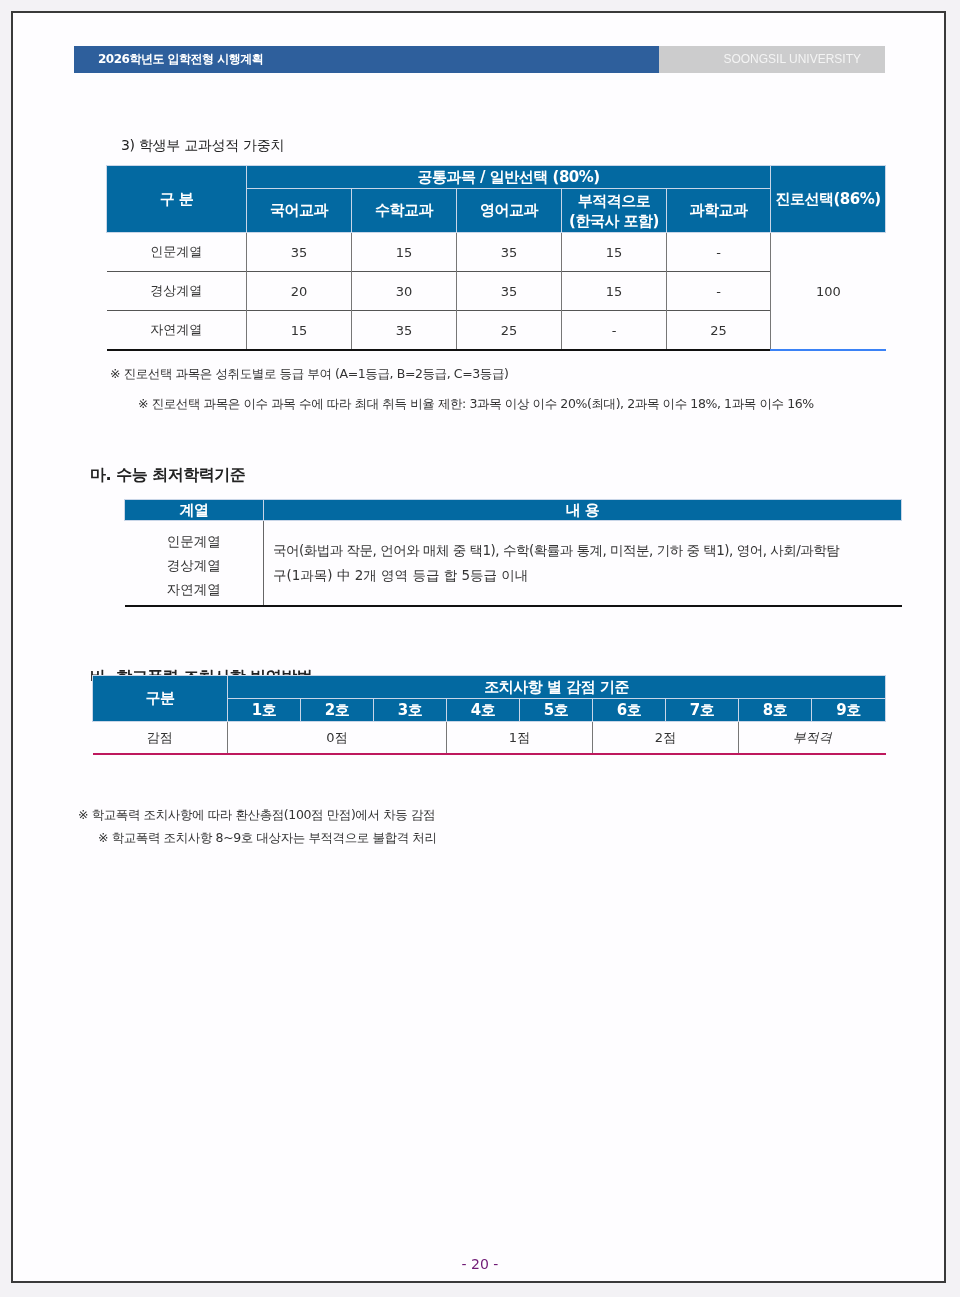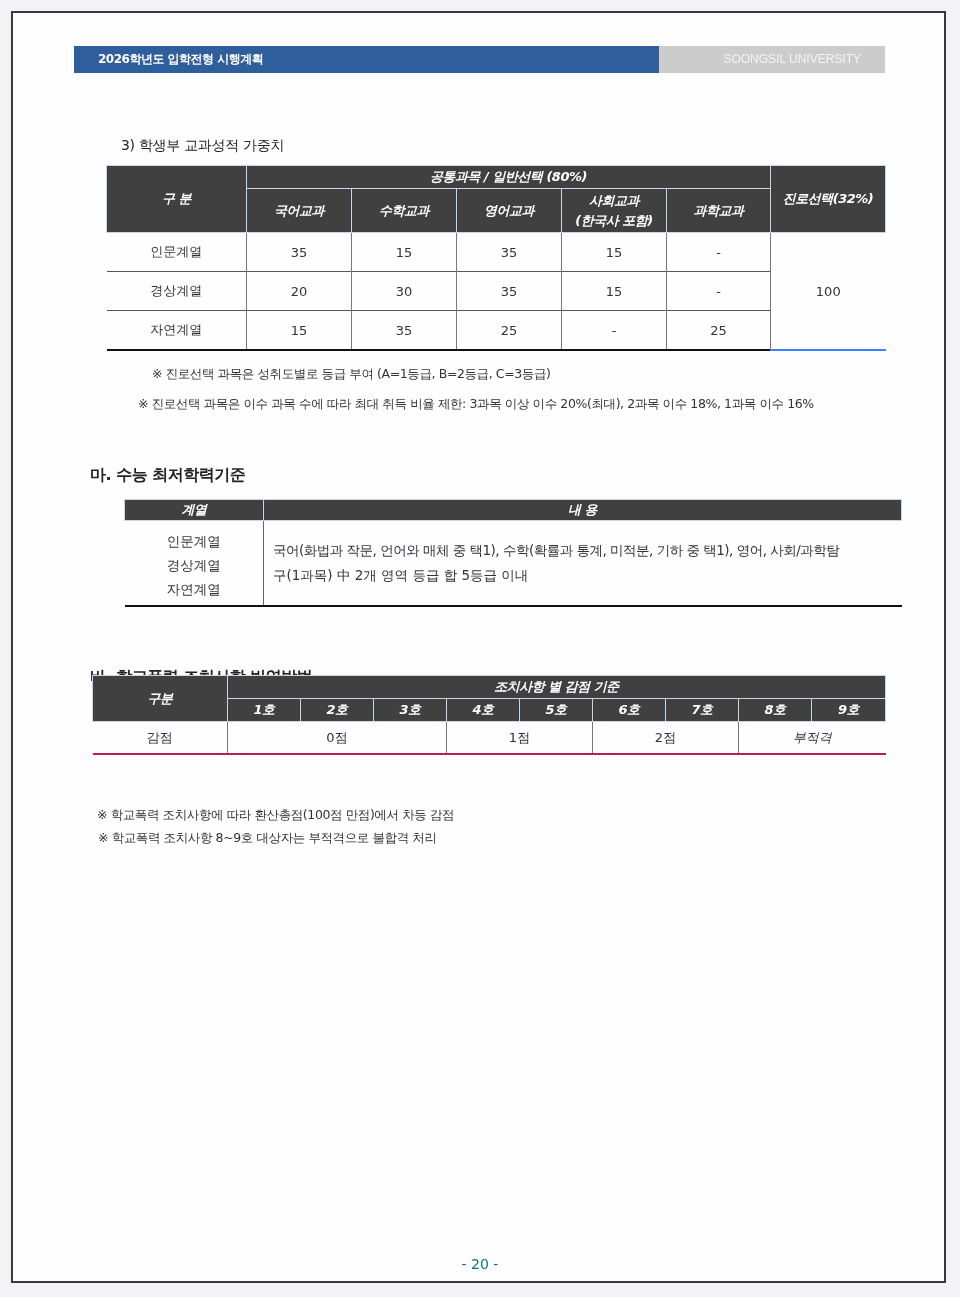--- a/index.html
+++ b/index.html
@@ -18,21 +18,21 @@
   }
   .hdr-gray {
     position:absolute; left:659px; top:46px; width:226px; height:27px;
     background:#cccccd; color:#f4f4f4; font-size:12px; line-height:27px;
     text-align:right; padding-right:24px; box-sizing:border-box;
     font-family:"Liberation Sans",sans-serif; letter-spacing:0px;
   }
   .sub-title { position:absolute; left:121px; top:137px; font-size:14px; letter-spacing:-0.3px; }
   .sec-title { position:absolute; font-size:16px; font-weight:bold; letter-spacing:-0.5px; }
   table { border-collapse:collapse; position:absolute; table-layout:fixed; }
-  th { background:#404040; color:#fff; font-weight:bold; border:1px solid #c9d6e8; padding:0; font-size:13px; letter-spacing:-0.5px;font-style:italic;}
+  th { background:#0369a1; color:#fff; font-weight:bold; border:1px solid #c9d6e8; padding:0; font-size:15px; letter-spacing:-0.5px;}
   td { text-align:center; padding:0; font-size:13px; color:#333; }
 
   
   #t1 { left:106px; top:165px; width:779px; }
   #t1 th { height:22px; }
   #t1 td { height:38px; border-right:1px solid #777; border-top:1px solid #555; }
   #t1 td:last-child { border-right:none; }
   #t1 tbody tr:last-child td { border-bottom:2px solid #111; }
   .note { position:absolute; font-size:12.5px; color:#333; letter-spacing:-0.4px; white-space:nowrap; }
 
@@ -42,21 +42,21 @@
   #t2 td { border-bottom:2px solid #111; font-size:13.5px; }
   #t2 td.cat { border-right:1px solid #666; line-height:24px; padding:8px 0 4px; }
   #t2 td.content { text-align:left; padding-left:9px; line-height:25px; }
 
   
   #t3 { left:92px; top:675px; width:793px; }
   #t3 th { height:22px; }
   #t3 td { height:31px; border-bottom:2px solid #be185d; border-right:1px solid #777; }
   #t3 td:last-child { border-right:none;font-style:italic; }
 
-  .page-num { position:absolute; left:0; width:960px; top:1256px; text-align:center; font-size:14px; color:#0f766e; }
+  .page-num { position:absolute; left:0; width:960px; top:1256px; text-align:center; font-size:14px; color:#701a75; }
 </style>
 </head>
 <body>
 
 <div class="page"></div>
 
 <div class="hdr-blue">2026학년도 입학전형 시행계획</div>
 <div class="hdr-gray">SOONGSIL UNIVERSITY</div>
 
 <div class="sub-title">3) 학생부 교과성적 가중치</div>
@@ -68,28 +68,28 @@
       <col style="width:105px">
       <col style="width:105px">
       <col style="width:105px">
       <col style="width:104px">
       <col style="width:115px">
   </colgroup>
   <thead>
     <tr>
       <th rowspan="2" style="height:66px">구 분</th>
       <th colspan="5">공통과목 / 일반선택 (80%)</th>
-      <th rowspan="2">진로선택(32%)</th>
+      <th rowspan="2">진로선택(86%)</th>
     </tr>
     <tr>
       <th style="height:43px">국어교과</th>
       <th>수학교과</th>
       <th>영어교과</th>
       <th style="line-height:20px">
-        <span>사회교과</span><br>
+        <span>부적격으로</span><br>
         <span>(한국사 포함)</span>
       </th>
       <th>과학교과</th>
     </tr>
   </thead>
   <tbody>
     <tr>
       <td style="border-top:none">인문계열</td>
       <td style="border-top:none">35</td>
       <td style="border-top:none">15</td>
@@ -110,21 +110,21 @@
       <td>자연계열</td>
       <td>15</td>
       <td>35</td>
       <td>25</td>
       <td>-</td>
       <td style="border-right:1px solid #777">25</td>
     </tr>
   </tbody>
 </table>
 
-<div class="note" style="left:110px; top:366px;margin-left:42px;">※ 진로선택 과목은 성취도별로 등급 부여 (A=1등급, B=2등급, C=3등급)</div>
+<div class="note" style="left:110px; top:366px;">※ 진로선택 과목은 성취도별로 등급 부여 (A=1등급, B=2등급, C=3등급)</div>
 <div class="note" style="left:110px; top:396px;margin-left:28px;">※ 진로선택 과목은 이수 과목 수에 따라 최대 취득 비율 제한: 3과목 이상 이수 20%(최대), 2과목 이수 18%, 1과목 이수 16%</div>
 
 <div class="sec-title" style="left:90px; top:465px;">마. 수능 최저학력기준</div>
 
 <table id="t2">
   <colgroup>
       <col style="width:139px">
       <col style="width:638px">
     </colgroup>
   <thead>
@@ -184,16 +184,16 @@
     <tr>
       <td>감점</td>
       <td colspan="3">0점</td>
       <td colspan="2">1점</td>
       <td colspan="2">2점</td>
       <td colspan="2">부적격</td>
     </tr>
   </tbody>
 </table>
 
-<div class="note" style="left:97px; top:807px;text-align:right;">※ 학교폭력 조치사항에 따라 환산총점(100점 만점)에서 차등 감점</div>
+<div class="note" style="left:78px; top:807px;text-align:right;">※ 학교폭력 조치사항에 따라 환산총점(100점 만점)에서 차등 감점</div>
 <div class="note" style="left:78px; top:830px;margin-left:20px;">※ 학교폭력 조치사항 8~9호 대상자는 부적격으로 불합격 처리</div>
 
 <div class="page-num">- 20 -</div>
 
 </body></html>

